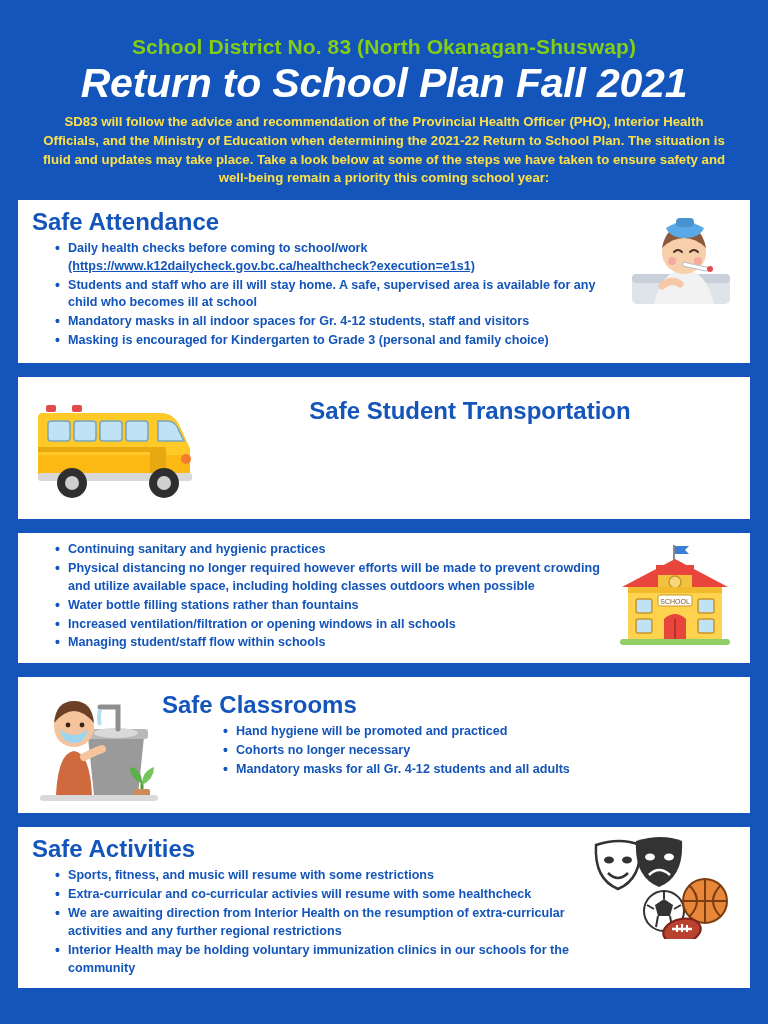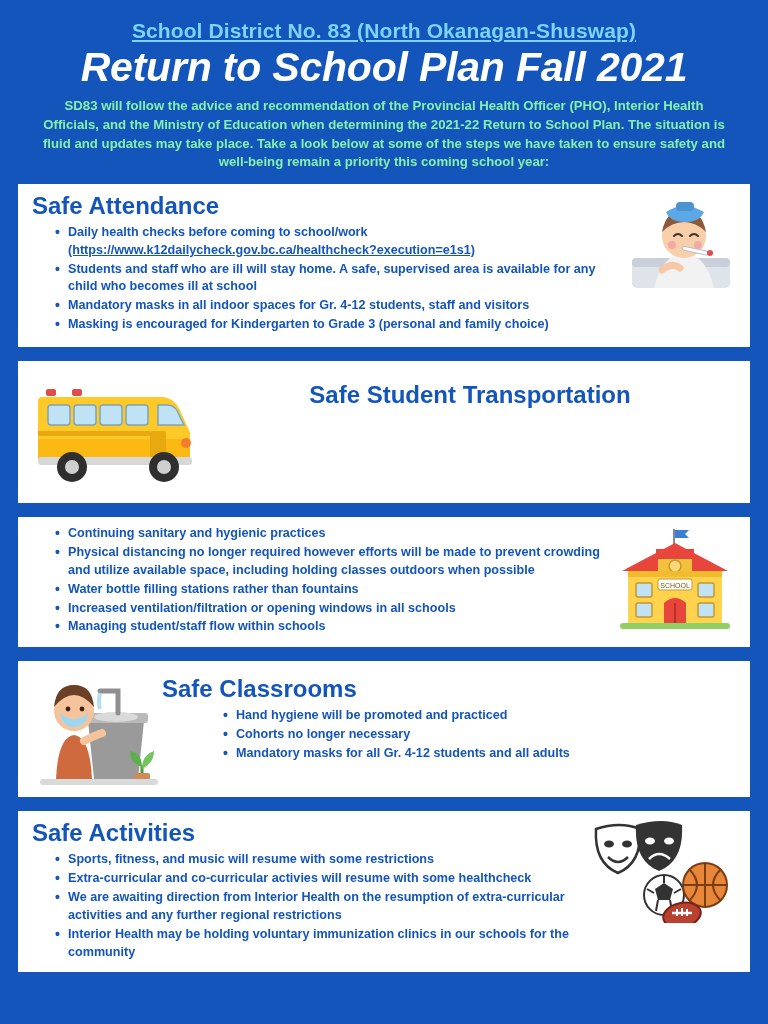--- a/index.html
+++ b/index.html
@@ -20,39 +20,38 @@
     background: #1355ba;
     box-sizing: border-box;
   }
 
   
   .header {
     padding: 18px 18px 4px 18px;
     text-align: center;
   }
   .district-name {
-    color: #7dd3fc;
+    color: #84cc16;
     font-size: 21px;
     font-weight: bold;
     letter-spacing: 0.1px;
-    margin: 0 0 2px 0;
+    margin: 16px 0 2px 0;
     line-height: 1.2;
-    text-decoration: underline;
   }
   .main-title {
     color: #ffffff;
     font-size: 41px;
     font-weight: bold;
     margin: 0 0 6px 0;
     line-height: 1.12;
     letter-spacing: -0.2px;
     font-style: italic;
   }
   .intro {
-    color: #86efac;
+    color: #fde047;
     font-size: 13.2px;
     font-weight: bold;
     line-height: 1.42;
     margin: 0 auto;
     padding: 0 18px 0 18px;
     max-width: 730px;
     text-align: center;
   }
 
   

